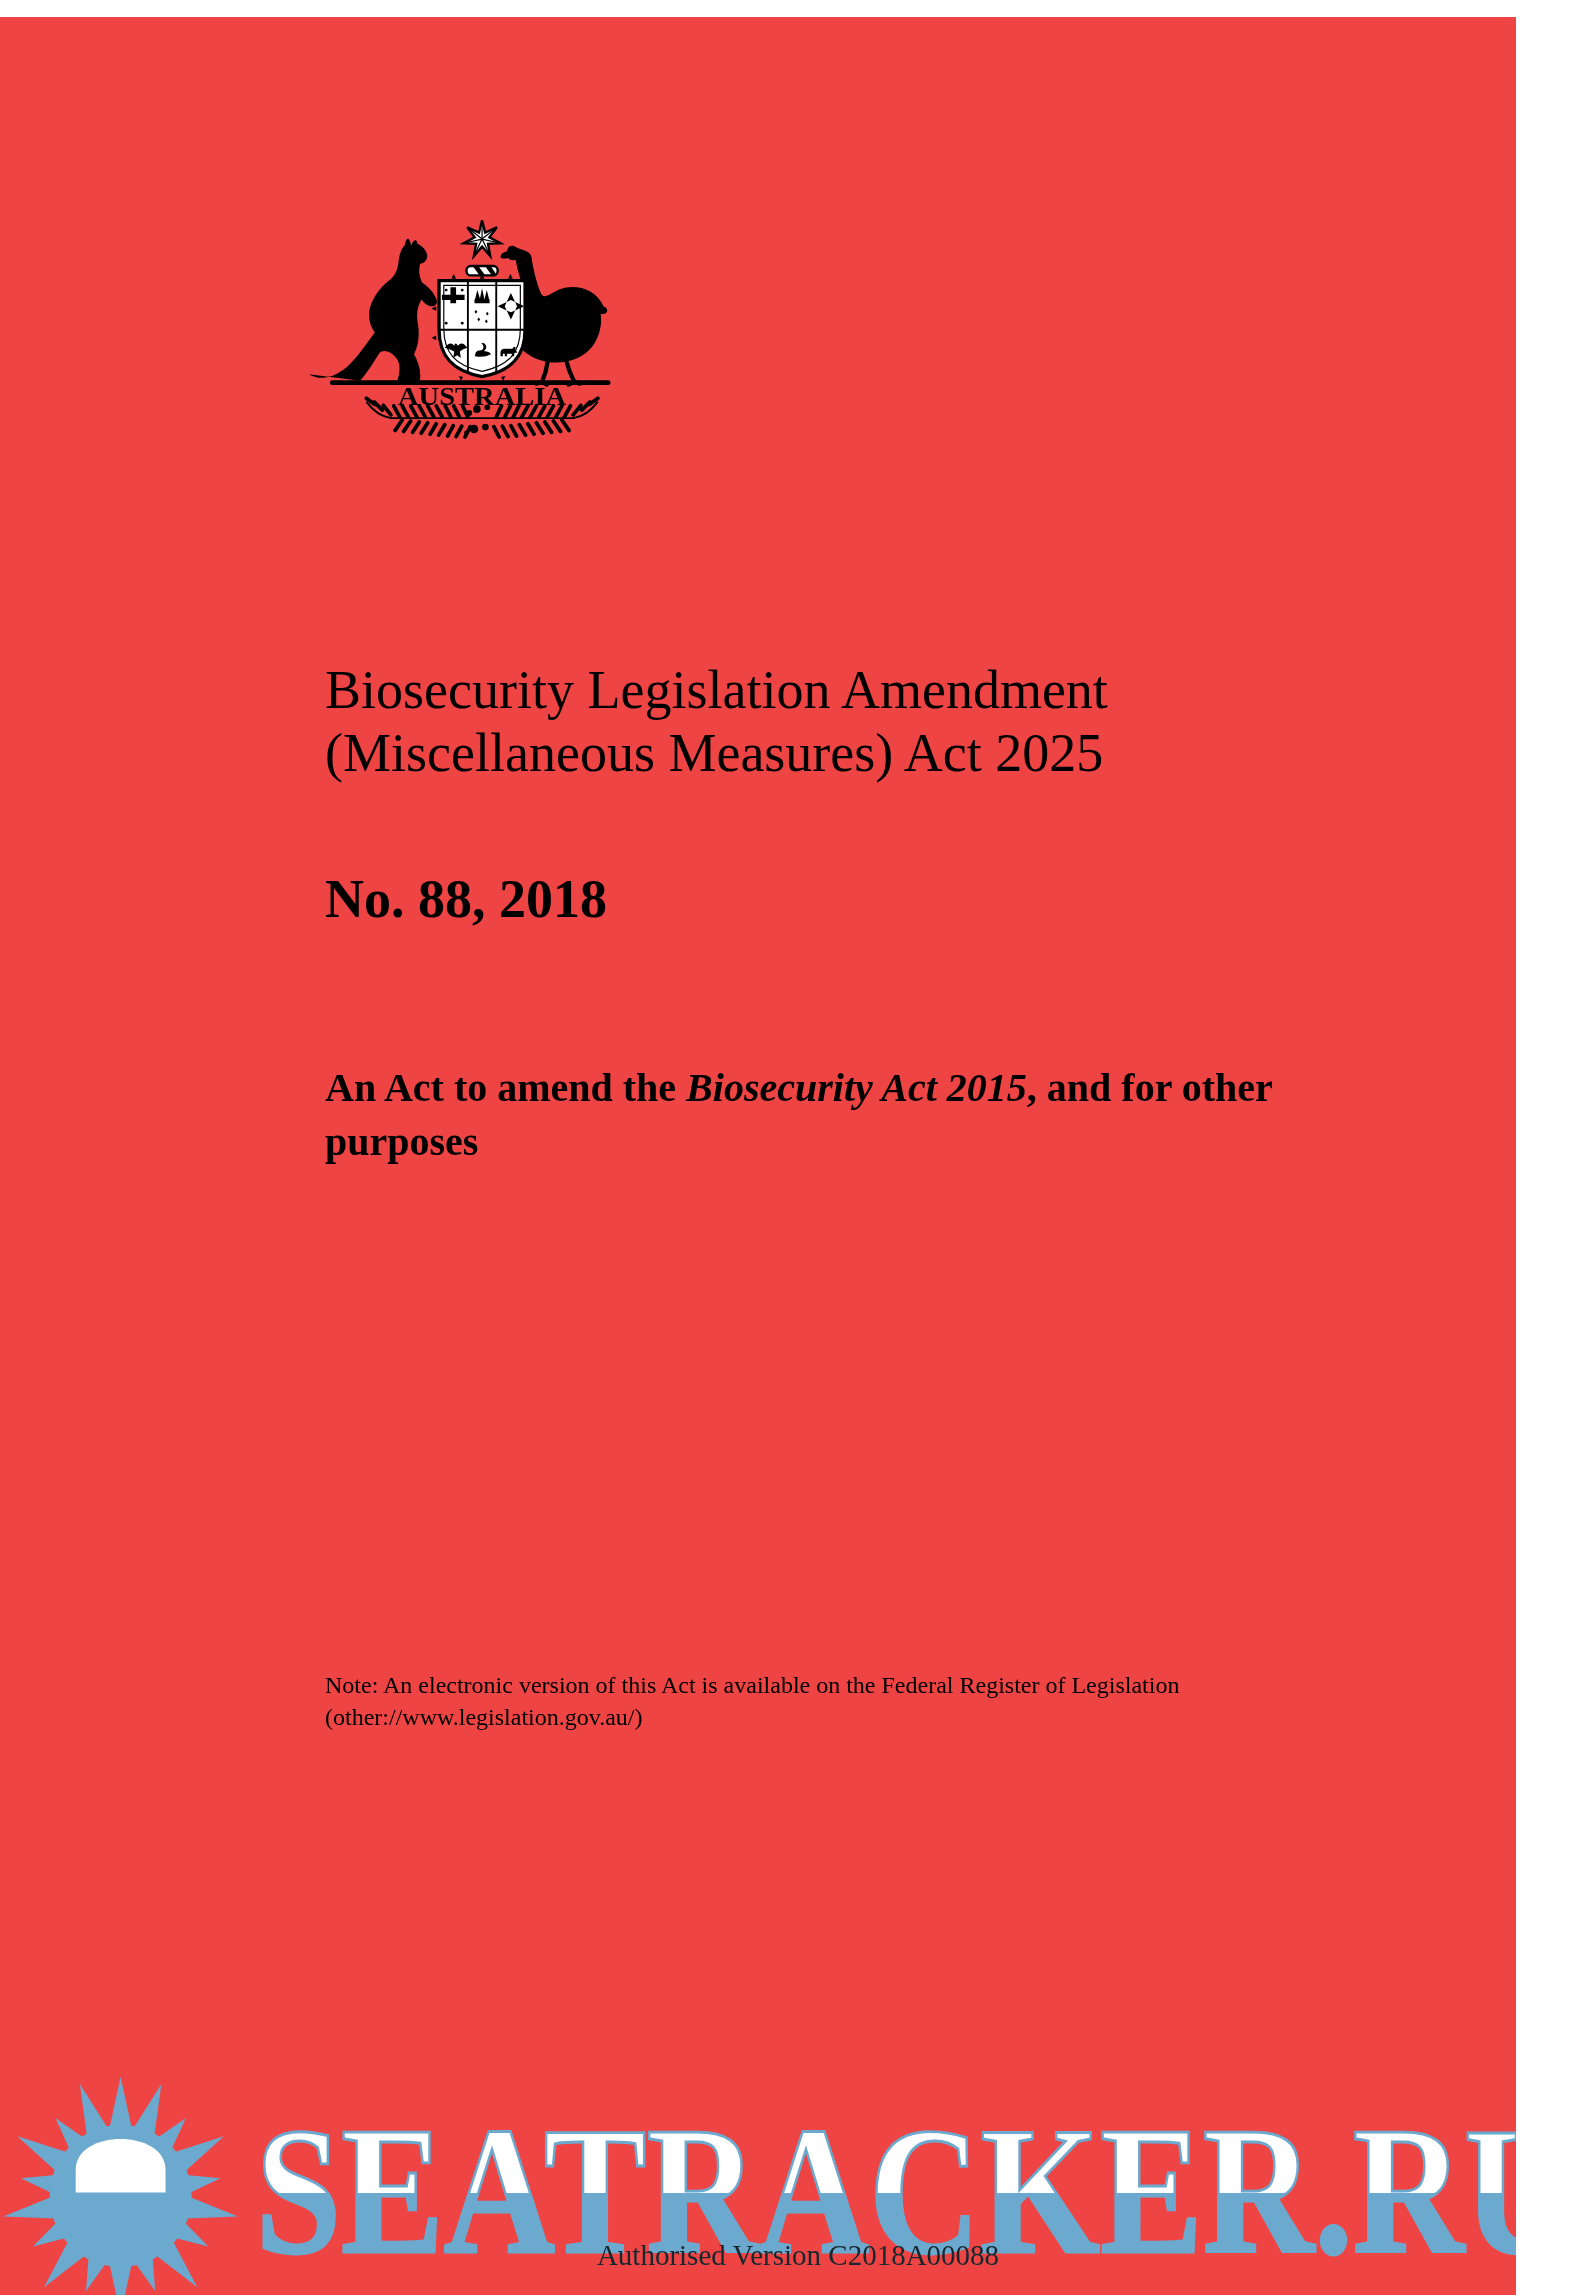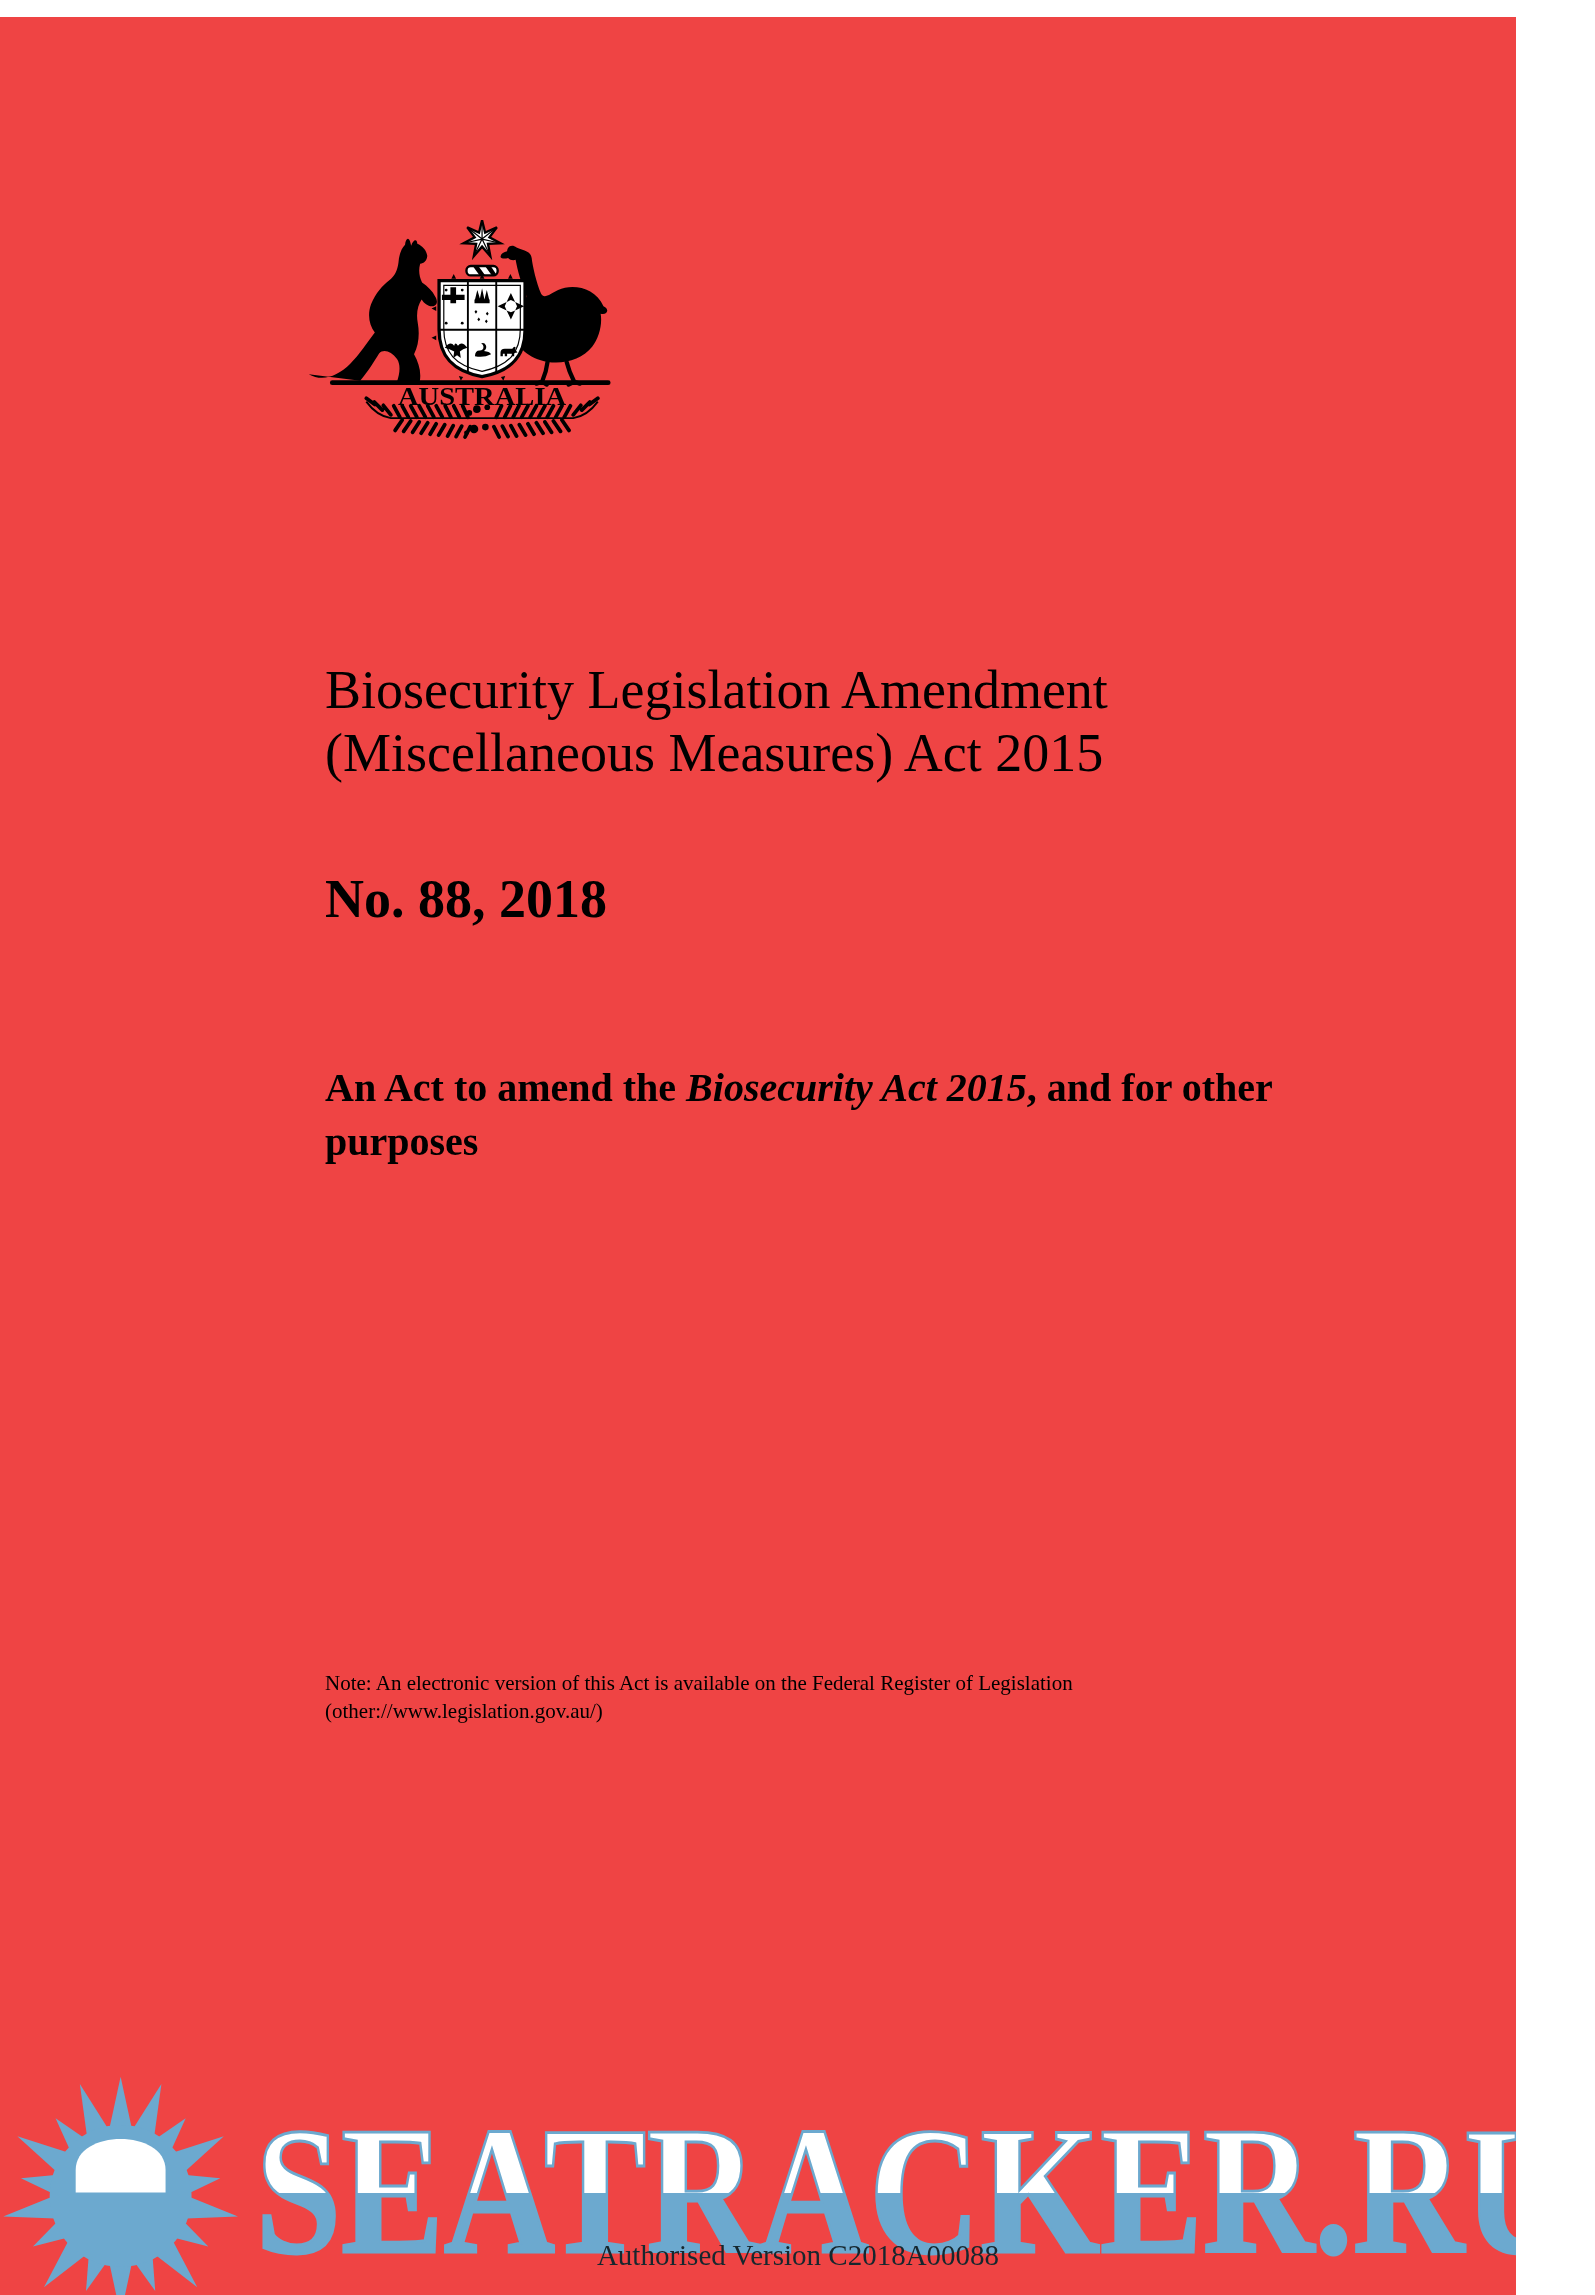--- a/index.html
+++ b/index.html
@@ -23,21 +23,21 @@
     position: absolute; left: 325px; top: 851px;
     font-size: 54px; font-weight: bold; white-space: nowrap;
   }
   .long-title {
     position: absolute; left: 325px; top: 1044px; width: 1017px;
     font-size: 40px; font-weight: bold; line-height: 1.36; margin: 0;
   }
   .long-title .cited { font-style: italic; }
   .note-block {
     position: absolute; left: 325px; top: 1652px; width: 1135px;
-    font-size: 21px; line-height: 1.34;
+    font-size: 24px; line-height: 1.34;
   }
   .watermark-svg { position: absolute; left: 0; top: 2059px; }
   .footer-line {
     position: absolute; left: 0; top: 2222px; width: 1596px;
     text-align: center; font-size: 29px; color: #16272e;
   }
 </style>
 </head>
 <body>
 
@@ -137,21 +137,21 @@
           <circle cx="352" cy="416" r="6"></circle>
         <circle cx="362" cy="450" r="9"></circle>
           <circle cx="386" cy="446" r="7"></circle>
           <circle cx="346" cy="458" r="5"></circle>
       </g>
     </g>
   </svg>
 
   <div class="title-block">
     <div>Biosecurity Legislation Amendment</div>
-    <div>(Miscellaneous Measures) Act 2015</div>
+    <div>(Miscellaneous Measures) Act 2025</div>
   </div>
 
   <div class="act-number">No. 88, 2018</div>
 
   <p class="long-title"><span>An Act to amend the </span><span class="cited">Biosecurity Act 2015</span><span>, and for other purposes</span></p>
 
   <div class="note-block">
     <div>Note: An electronic version of this Act is available on the Federal Register of Legislation</div>
     <div>(other://www.legislation.gov.au/)</div>
   </div>

